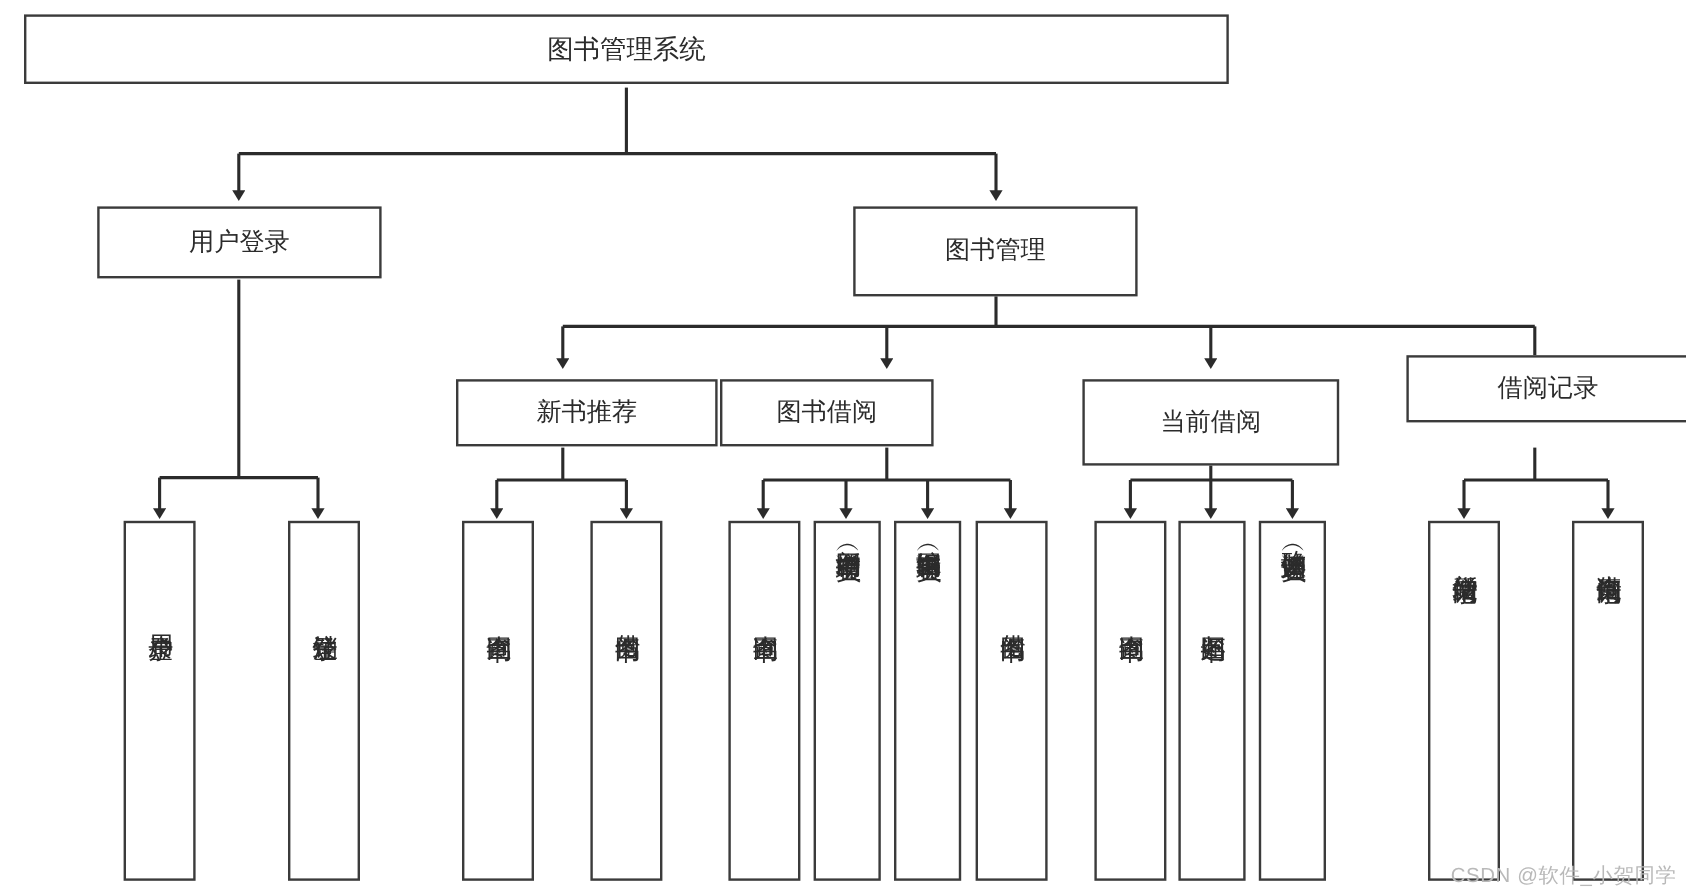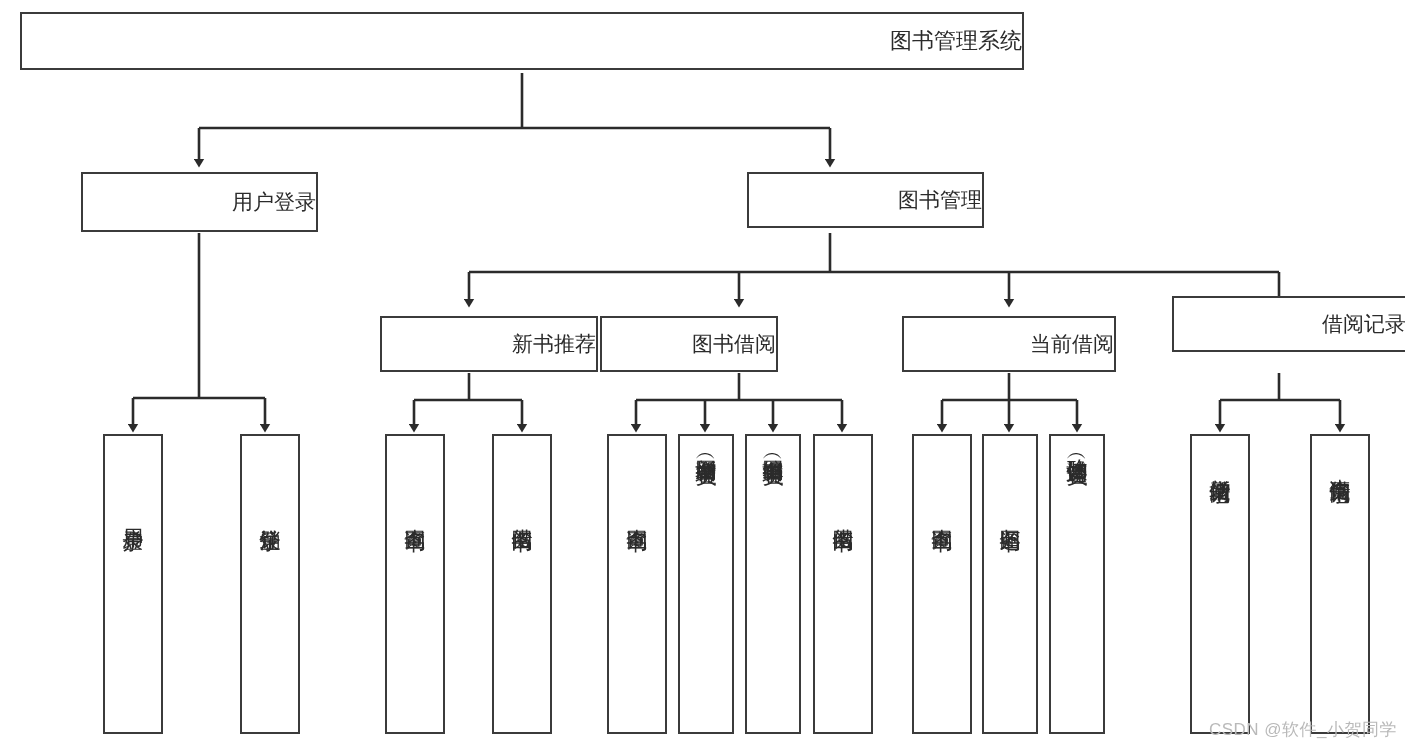--- a/index.html
+++ b/index.html
@@ -25,21 +25,21 @@
     height: 747px;
     pointer-events: none;
   }
   .node {
     position: absolute;
     box-sizing: border-box;
     background: #ffffff;
     border: 2px solid #3b3b3b;
     display: flex;
     align-items: center;
-    justify-content: flex-end;
+    justify-content: center;
     color: #2b2b2b;
   }
   .node-label {
     display: block;
     text-align: center;
     line-height: 1.18;
     color: #2b2b2b;
     white-space: nowrap;
   }
   .node.horizontal .node-label {
@@ -133,31 +133,31 @@
     </g>
   </svg>
 
   <div class="node root horizontal" style="left:20px; top:12px; width:1004px; height:58px;">
     <span class="node-label">图书管理系统</span>
   </div>
 
   <div class="node horizontal" style="left:81px; top:172px; width:237px; height:60px;">
     <span class="node-label">用户登录</span>
   </div>
-  <div class="node horizontal" style="left:711px; top:172px; width:237px; height:56px;margin-left:36px;">
+  <div class="node horizontal" style="left:711px; top:172px; width:237px; height:75px;">
     <span class="node-label">图书管理</span>
   </div>
 
   <div class="node horizontal" style="left:360px; top:316px; width:218px; height:56px;margin-left:20px;">
     <span class="node-label">新书推荐</span>
   </div>
   <div class="node horizontal" style="left:600px; top:316px; width:178px; height:56px;">
     <span class="node-label">图书借阅</span>
   </div>
-  <div class="node horizontal" style="left:902px; top:316px; width:214px; height:56px;">
+  <div class="node horizontal" style="left:902px; top:316px; width:214px; height:72px;">
     <span class="node-label">当前借阅</span>
   </div>
   <div class="node horizontal" style="left:1172px; top:296px; width:236px; height:56px;">
     <span class="node-label">借阅记录</span>
   </div>
 
   <div class="node vertical mid" style="left:103px; top:434px; width:60px; height:300px;">
     <span class="node-label">用户登录</span>
   </div>
   <div class="node vertical mid" style="left:240px; top:434px; width:60px; height:300px;">

